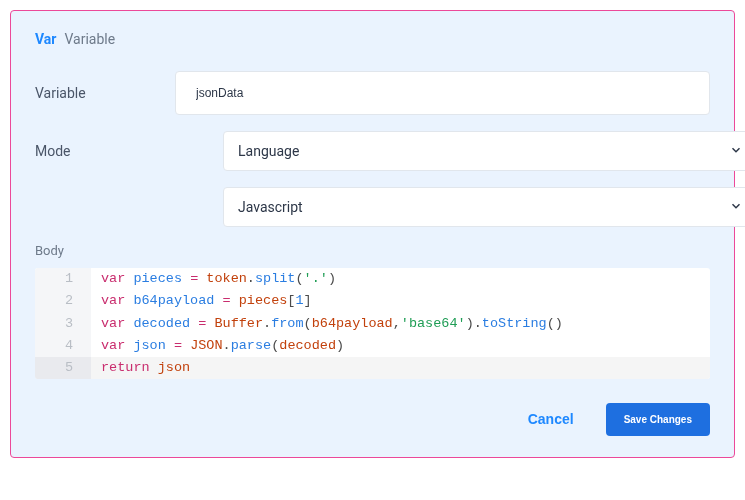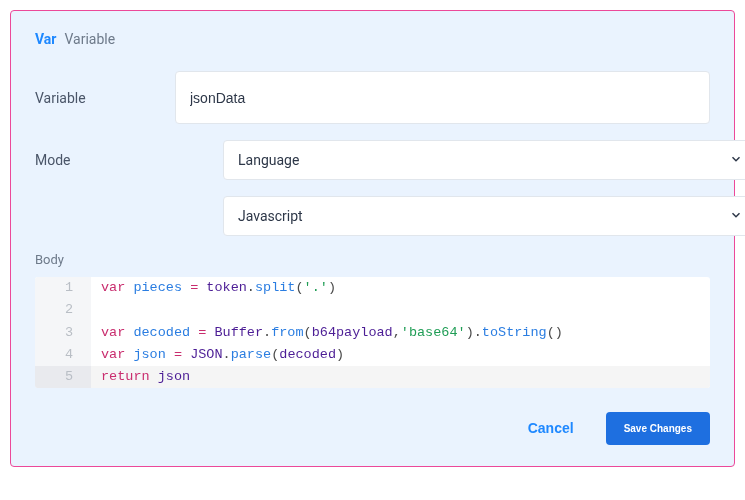--- a/index.html
+++ b/index.html
@@ -4,38 +4,38 @@
 <style>
 * { box-sizing: border-box; margin: 0; padding: 0; }
 body { font-family: -apple-system, BlinkMacSystemFont, "Segoe UI", Roboto, sans-serif; background: #fff; padding: 10px; }
 .panel { width: 725px; border: 1px solid #ec4899; border-radius: 4px; background: #eaf3fe; padding: 20px 24px; }
 .header { display: flex; align-items: baseline; gap: 8px; margin-bottom: 24px; }
 .header-tag { color: #1e88ff; font-weight: 700; font-size: 14px; }
 .header-title { color: #6e7a8a; font-size: 14px; }
 .row { display: flex; align-items: center; margin-bottom: 16px; }
 .row-label { width: 140px; color: #4a5568; font-size: 14px; }
 .row-input { flex: 1; }
-.text-input { width: 100%; height: 53px; border: 1px solid #e1e6ec; border-radius: 4px; padding: 0 14px; font-size: 14px; color: #2d3748; background: #fff; outline: none; }
+.text-input { width: 100%; height: 44px; border: 1px solid #e1e6ec; border-radius: 4px; padding: 0 20px; font-size: 12px; color: #2d3748; background: #fff; outline: none; }
 .select { width: 100%; height: 40px; border: 1px solid #e1e6ec; border-radius: 4px; padding: 0 14px; font-size: 14px; color: #2d3748; background: #fff; display: flex; align-items: center; justify-content: space-between; cursor: pointer; margin-left: 48px; }
 .select svg { width: 14px; height: 14px; }
 .body-label { color: #6e7a8a; font-size: 13px; margin-bottom: 10px; margin-top: 8px; }
 .code-editor { background: #fff; border-radius: 3px; font-family: "SFMono-Regular", Consolas, "Liberation Mono", Menlo, monospace; font-size: 13.5px; line-height: 1.5; overflow: hidden; }
 .code-line { display: flex; }
 .code-line.active { background: #f5f5f5; }
 .gutter { width: 56px; text-align: right; padding: 1px 18px 1px 0; color: #b9bec5; background: #f5f6f8; user-select: none; flex-shrink: 0; }
 .code-line.active .gutter { background: #e9eaee; }
 .code { padding: 1px 0 1px 10px; white-space: pre; }
 .kw { color: #c92d6e; }
 .var { color: #2a7de1; }
 .op { color: #c92d6e; }
 .fn { color: #2a7de1; }
 .str { color: #1f9d55; }
 .num { color: #2a7de1; }
 .punc { color: #4a4a4a; }
-.obj { color: #4c1d95; }
+.obj { color: #c2410c; }
 .actions { display: flex; justify-content: flex-end; gap: 16px; margin-top: 22px; align-items: center; }
 .btn-cancel { color: #1e88ff; font-weight: 600; font-size: 14px; background: transparent; border: none; padding: 10px 16px; cursor: pointer; }
 .btn-save { background: #1e6fe0; color: #fff; font-weight: 600; font-size: 10px; border: none; border-radius: 4px; padding: 11px 18px; cursor: pointer; }
 </style>
 </head>
 <body>
 
 <div class="panel">
 
   <div class="header">
@@ -80,20 +80,21 @@
 
   <div class="body-label">Body</div>
 
   <div class="code-editor" id="code-editor">
       <div class="code-line">
         <div class="gutter">1</div>
         <div class="code"><span class="kw">var </span><span class="var">pieces</span><span class="punc"> </span><span class="op">=</span><span class="obj"> token</span><span class="punc">.</span><span class="fn">split</span><span class="punc">(</span><span class="str">'.'</span><span class="punc">)</span></div>
       </div>
       <div class="code-line">
         <div class="gutter">2</div>
+        <div class="code"><span class="kw">var </span><span class="var">b64payload</span><span class="punc"> </span><span class="op">=</span><span class="obj"> pieces</span><span class="punc">[</span><span class="num">1</span><span class="punc">]</span></div>
       </div>
       <div class="code-line">
         <div class="gutter">3</div>
         <div class="code"><span class="kw">var </span><span class="var">decoded</span><span class="punc"> </span><span class="op">=</span><span class="obj"> Buffer</span><span class="punc">.</span><span class="fn">from</span><span class="punc">(</span><span class="obj">b64payload</span><span class="punc">,</span><span class="str">'base64'</span><span class="punc">)</span><span class="punc">.</span><span class="fn">toString</span><span class="punc">()</span></div>
       </div>
       <div class="code-line">
         <div class="gutter">4</div>
         <div class="code"><span class="kw">var </span><span class="var">json</span><span class="punc"> </span><span class="op">=</span><span class="obj"> JSON</span><span class="punc">.</span><span class="fn">parse</span><span class="punc">(</span><span class="obj">decoded</span><span class="punc">)</span></div>
       </div>
       <div class="code-line active">

